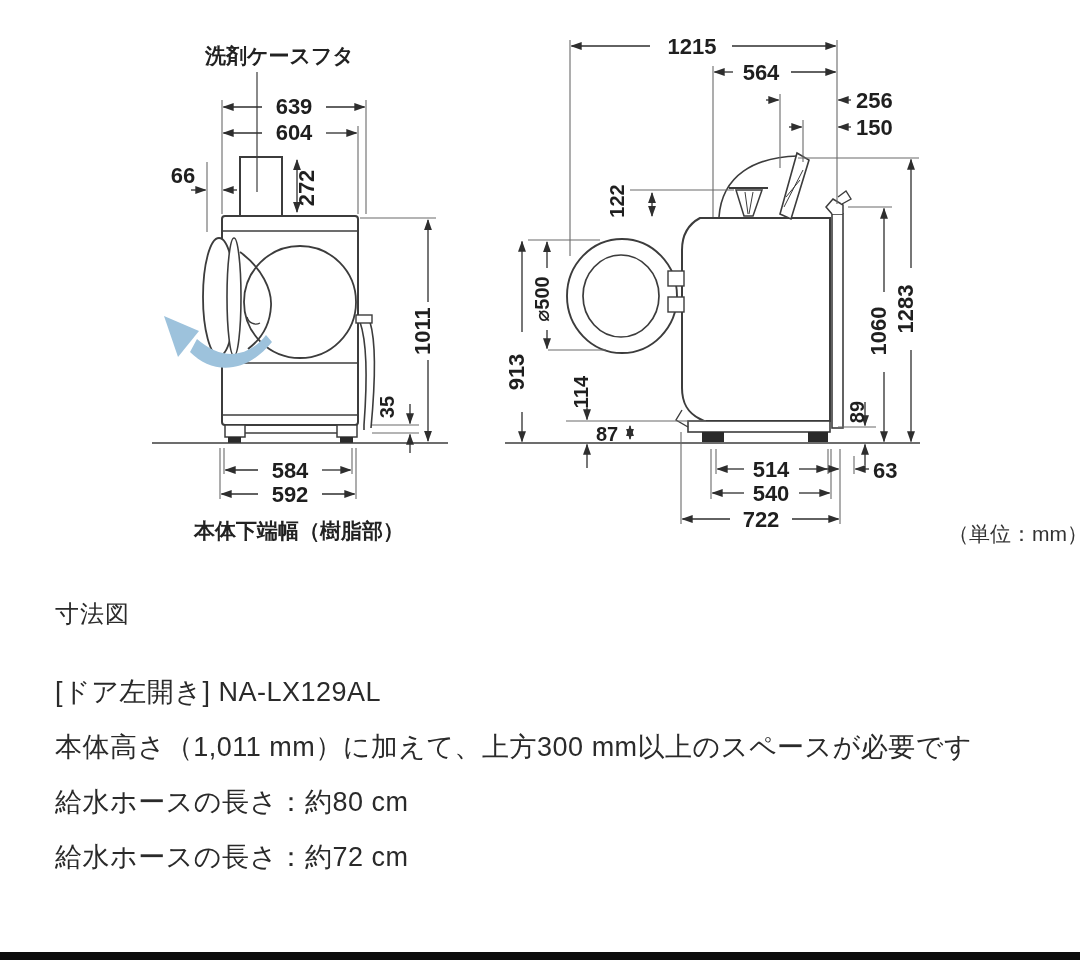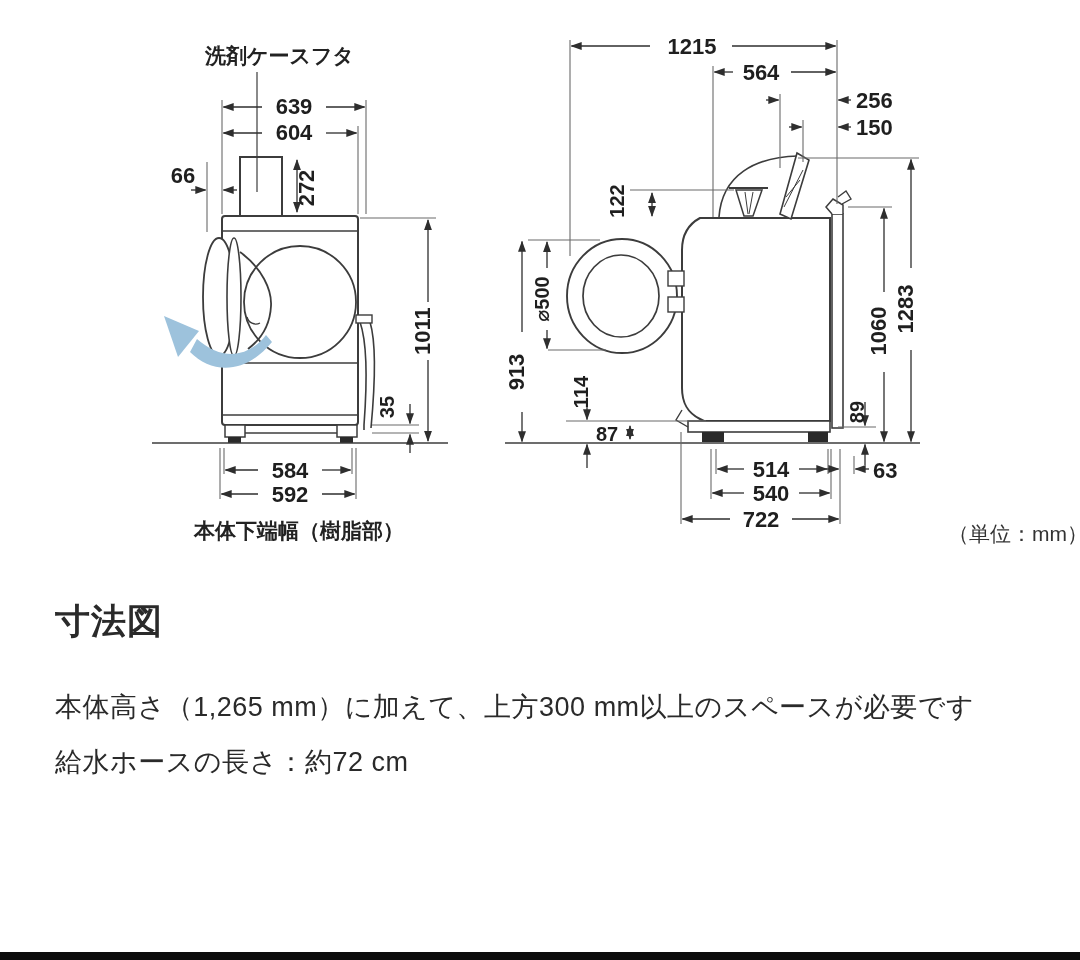--- a/index.html
+++ b/index.html
@@ -4,21 +4,21 @@
 <style>
   html,body{margin:0;padding:0;background:#ffffff;width:1080px;height:960px;overflow:hidden;
     font-family:"Liberation Sans","DejaVu Sans",sans-serif;}
   .page{position:relative;width:1080px;height:960px;background:#fff;}
   .diagram{position:absolute;top:0;left:0;}
   svg text{font-family:"Liberation Sans","DejaVu Sans",sans-serif;}
   .dim{font-size:22px;font-weight:bold;fill:#1f1f1f;}
   .dim-s{font-size:20px;font-weight:bold;fill:#1f1f1f;}
   .jp{font-size:21px;font-weight:600;fill:#222;}
   .info{position:absolute;left:55px;top:598px;width:990px;color:#2a2a2a;}
-  .info h1{font-size:35px;font-weight:700;margin:0 0 44px 0;letter-spacing:1px;}
+  .info h1{font-size:24px;font-weight:400;margin:0 0 44px 0;letter-spacing:1px;}
   .info p{font-size:27px;font-weight:500;margin:0 0 19px 0;letter-spacing:0.5px;}
   .bottom-bar{position:absolute;left:0;bottom:0;width:1080px;height:8px;background:#0c0c0c;}
 </style>
 </head>
 <body>
 
 <div class="page">
 
   <svg class="diagram" width="1080" height="560" viewBox="0 0 1080 560">
     <defs>
@@ -206,18 +206,20 @@
     <text x="913" y="309" class="dim" text-anchor="middle" transform="rotate(-90 913 309)" fill="#d8973c">1283</text>
     <text x="771" y="477" class="dim" text-anchor="middle" fill="#3e78b5">514</text>
     <text x="873" y="478" class="dim" fill="#3e78b5">63</text>
     <text x="771" y="501" class="dim" text-anchor="middle">540</text>
     <text x="761" y="527" class="dim" text-anchor="middle" fill="#bf2330">722</text>
     <text x="948" y="541" font-size="21" fill="#333">（単位：mm）</text>
   </svg>
 
   <div class="info">
     <h1>寸法図</h1>
-    <p>本体高さ（1,265 mm）に加えて、上方300 mm以上のスペースが必要です</p>
+    <p>[ドア左開き] NA-LX129AL</p>
+    <p>本体高さ（1,011 mm）に加えて、上方300 mm以上のスペースが必要です</p>
+    <p>給水ホースの長さ：約80 cm</p>
     <p>給水ホースの長さ：約72 cm</p>
   </div>
 
   <div class="bottom-bar"></div>
 </div>
 
 </body></html>

